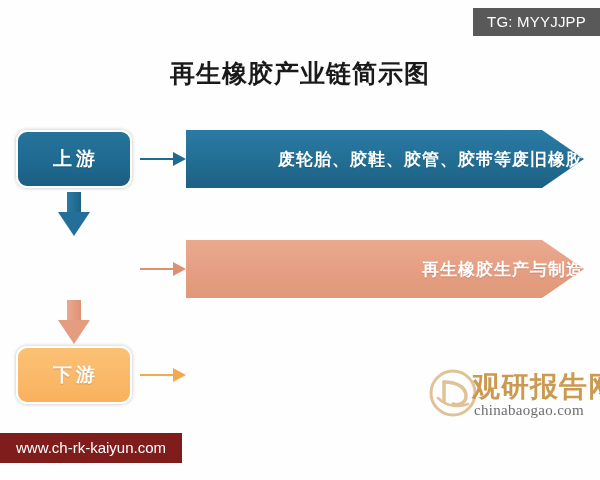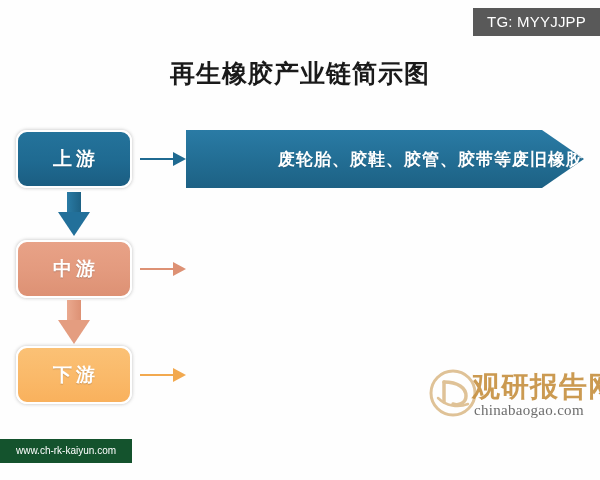--- a/index.html
+++ b/index.html
@@ -209,24 +209,24 @@
     font-family: Liberation Serif, serif;
     letter-spacing: 0.3px;
     white-space: nowrap;
   }
 
   
   #url-bar {
     position: absolute;
     left: 0;
     bottom: 17px;
-    background: #14532d;
+    background: #7f1d1d;
     color: #ffffff;
     font-family: "Liberation Sans", sans-serif;
-    font-size: 10px;
+    font-size: 15px;
     padding: 6px 16px 7px 16px;
     white-space: nowrap;
   }
 </style>
 </head>
 <body>
 
 <div id="canvas">
 
   <div id="title">再生橡胶产业链简示图</div>
@@ -245,26 +245,26 @@
       <span class="banner-label">废轮胎、胶鞋、胶管、胶带等废旧橡胶</span>
     </div>
   </div>
 
   <div class="v-arrow" id="varrow-1">
     <div class="v-stem"></div>
     <div class="v-head"></div>
   </div>
 
   <div class="row" id="row-mid">
-    <div class="stage-box" id="box-mid">
-      <span class="stage-label">中游</span>
-    </div>
     <div class="h-arrow" id="arrow-mid">
       <div class="shaft"></div>
       <div class="head"></div>
+    </div>
+    <div class="banner" id="banner-mid">
+      <span class="banner-label">再生橡胶生产与制造</span>
     </div>
   </div>
 
   <div class="v-arrow" id="varrow-2">
     <div class="v-stem"></div>
     <div class="v-head"></div>
   </div>
 
   <div class="row" id="row-down">
     <div class="stage-box" id="box-down">

